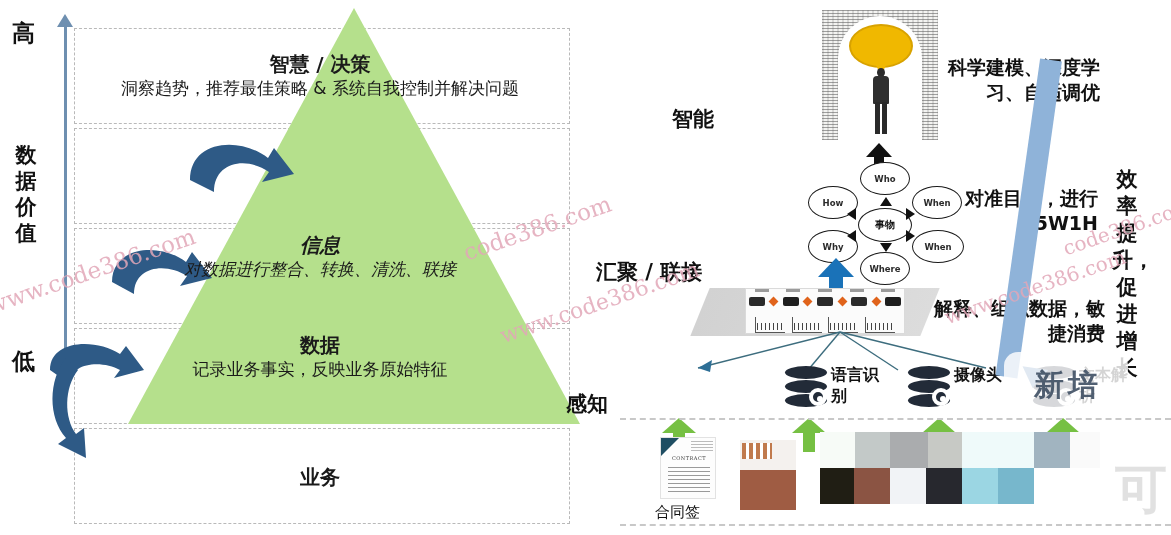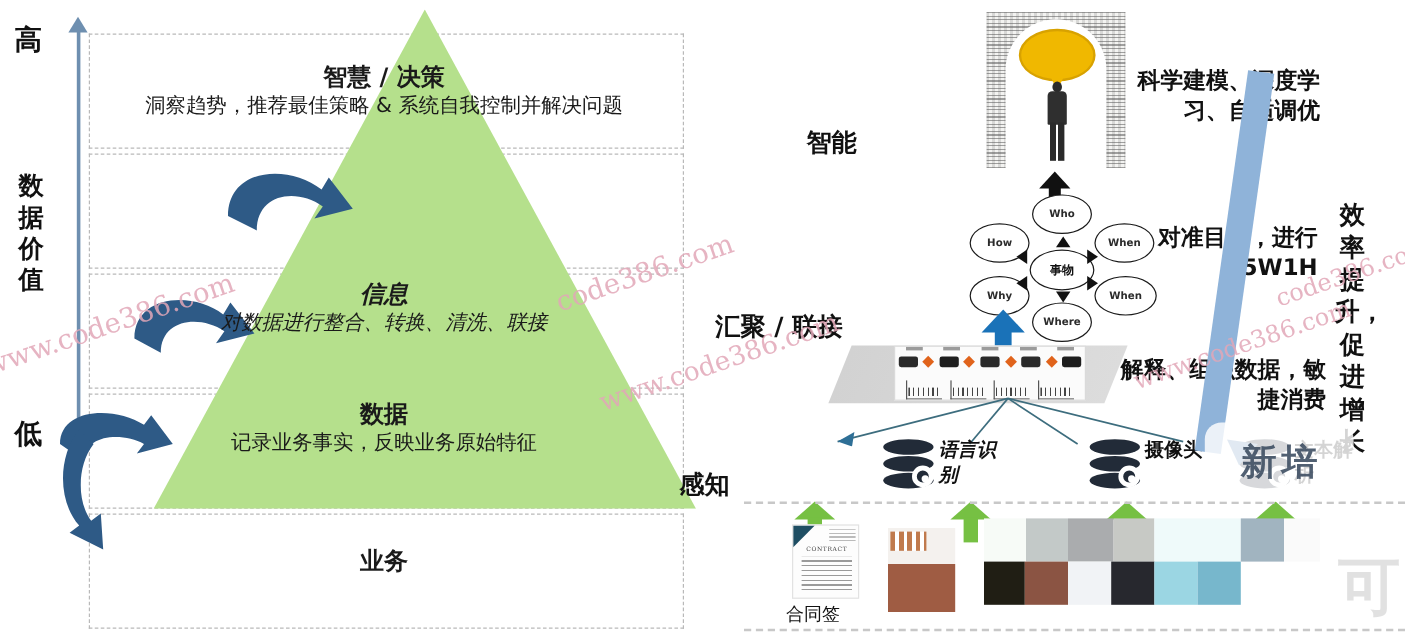--- a/index.html
+++ b/index.html
@@ -35,21 +35,21 @@
   .tb5{ top:428px; height:96px; }
 
   
   .pyramid{ position:absolute; left:128px; top:8px; width:452px; height:416px; }
 
   
   .tier-txt{ position:absolute; width:440px; left:100px; text-align:center; color:#1a1a1a; }
   .tier-title{ font-size:20px; font-weight:bold; line-height:25px; }
   .tier-desc{ font-size:17px; line-height:23px; font-weight:normal; }
   .t1{ top:52px; } .t2{ top:138px; } .t3{ top:233px;font-style:italic; } .t4{ top:333px; }
-  .t5{ top:455px; }
+  .t5{ top:465px; }
   .t5 .tier-title{ font-size:20px; }
 
   
   .stage-lab{ position:absolute; font-size:21px; font-weight:bold; color:#111; }
   .lab-zhineng{ left:672px; top:105px; }
   .lab-huiju{  left:596px; top:258px; }
   .lab-ganzhi{ left:566px; top:390px; }
 
   
   .annot{ position:absolute; font-weight:bold; color:#111; font-size:19px;
@@ -147,21 +147,21 @@
   .dbl{ position:absolute; left:0; width:42px; height:13px; border-radius:50%;
         background:#222b38; }
   .dbl.l1{ top:0; } .dbl.l2{ top:14px; } .dbl.l3{ top:28px; }
   .db-o{ position:absolute; left:24px; top:22px; width:18px;height:18px;
         border-radius:50%; background:#222b38; border:4px solid #fff; }
   .db-o:after{ content:""; position:absolute; left:4px;top:4px;width:6px;height:6px;
         border-radius:50%; background:#fff; }
   .db-lab{ position:absolute; left:46px; top:0px; width:54px;
      font-size:16px; font-weight:bold; color:#111; line-height:21px; }
   .d1{ left:648px; } .d2{ left:778px; } .d3{ left:908px; } .d4{ left:1033px; }
-  .d1{ left:648px; } .d2{ left:736px;font-style:italic; } 
+  .d1{ left:648px; } .d2{ left:785px; } 
 
   .g-arrow{ position:absolute; top:418px; width:34px; height:34px; }
   .g-arrow .sh{ position:absolute; left:11px; top:13px; width:12px;height:21px; background:#76c043; }
   .g-arrow .hd{ position:absolute; left:0; top:0; width:0;height:0;
       border-left:17px solid transparent;border-right:17px solid transparent;
       border-bottom:15px solid #76c043; }
 
   
   .contract{ position:absolute; left:660px; top:437px; width:56px; height:62px;
      background:#fdfdfd; border:1px solid #e2e2e2; overflow:hidden; }

